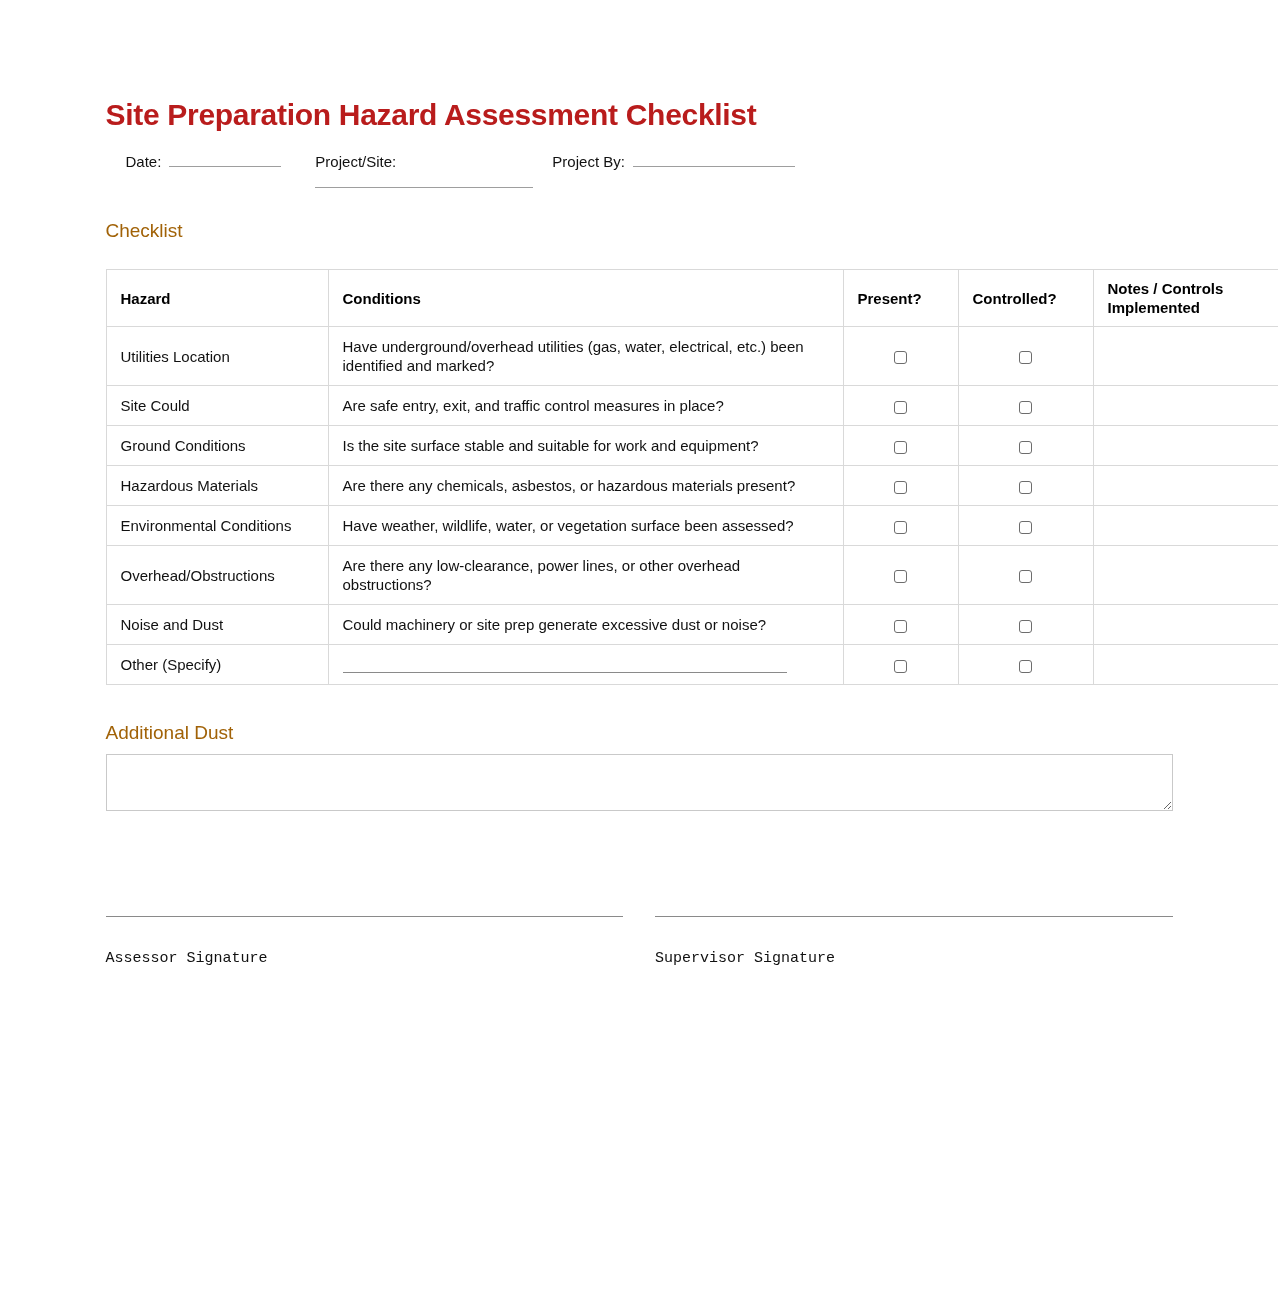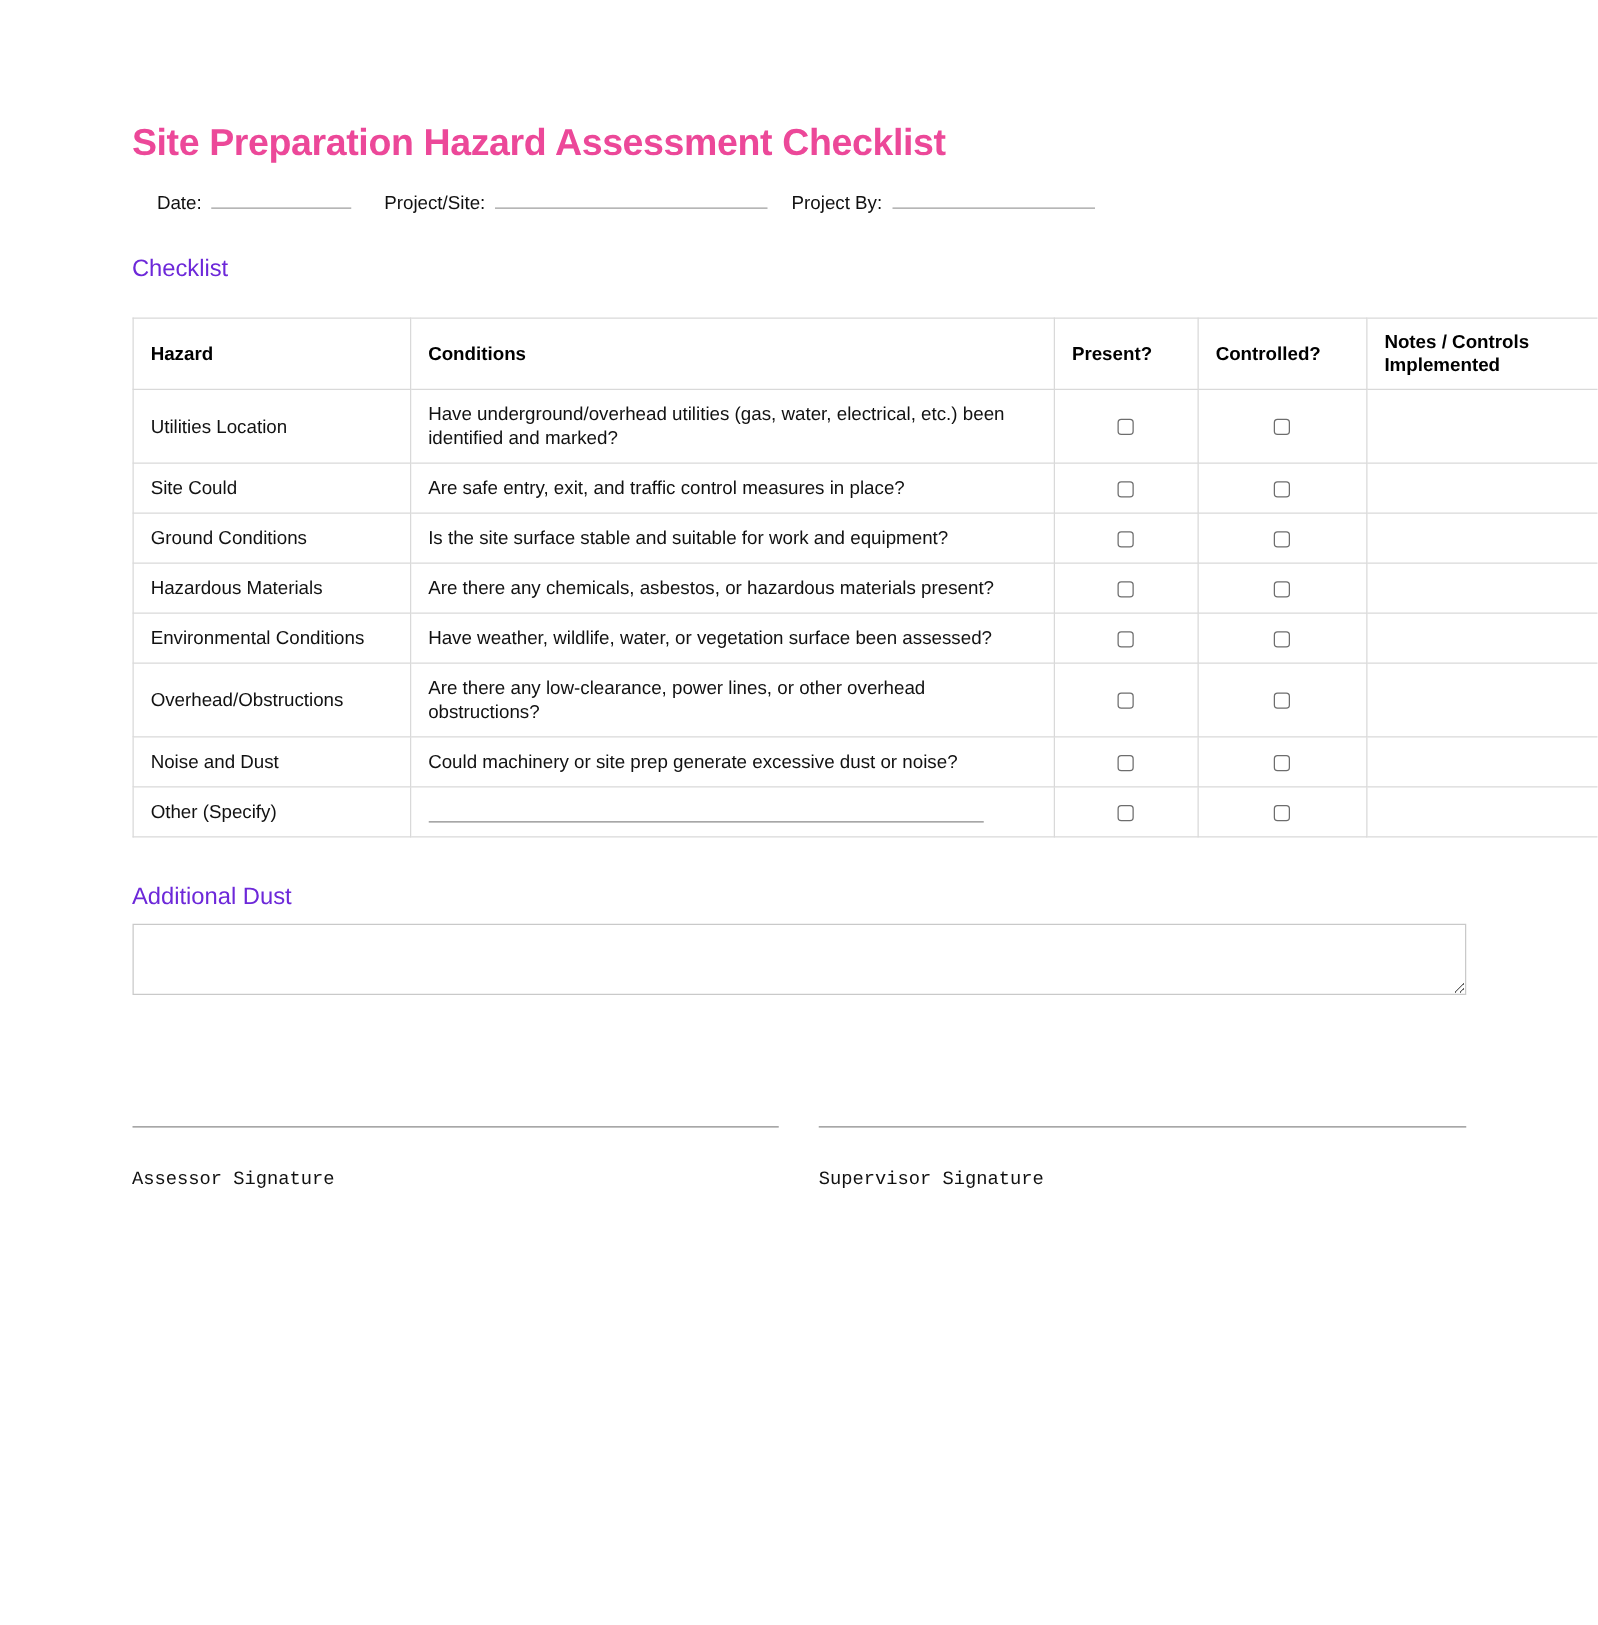--- a/index.html
+++ b/index.html
@@ -17,49 +17,49 @@
   }
   .page {
     width: 1067px;
     margin: 0 auto;
   }
   h1.title {
     margin: 97px 0 16px 0;
     font-size: 30px;
     line-height: 35px;
     font-weight: bold;
-    color: #ec4899;
+    color: #b91c1c;
     letter-spacing: -0.3px;
   }
   .meta-row {
     display: flex;
     align-items: baseline;
     margin-top: 19px;
     font-size: 15px;
     line-height: 20px;
     padding-left: 20px;
   }
   .meta-field { display: flex; align-items: baseline; }
-  .meta-field.f2 { margin-left: 26px; }
+  .meta-field.f2 { margin-left: 26px; flex-direction: column; }
   .meta-field.f3 { margin-left: 19px; }
   .meta-line {
     display: inline-block;
     border-bottom: 1px solid #9e9e9e;
     height: 15px;
     margin-left: 8px;
   }
   .u-date { width: 112px; }
   .u-project { width: 218px; }
   .u-assessed { width: 162px; }
 
   h2.section-heading {
     font-size: 19px;
     line-height: 22px;
     font-weight: 400;
-    color: #6d28d9;
+    color: #a16207;
     margin: 0;
   }
   h2.checklist-heading { margin-top: 32px; }
   h2.notes-heading { margin-top: 37px; }
 
   table.checklist {
     border-collapse: collapse;
     table-layout: fixed;
     width: 1067px;
     margin-top: 27px;

